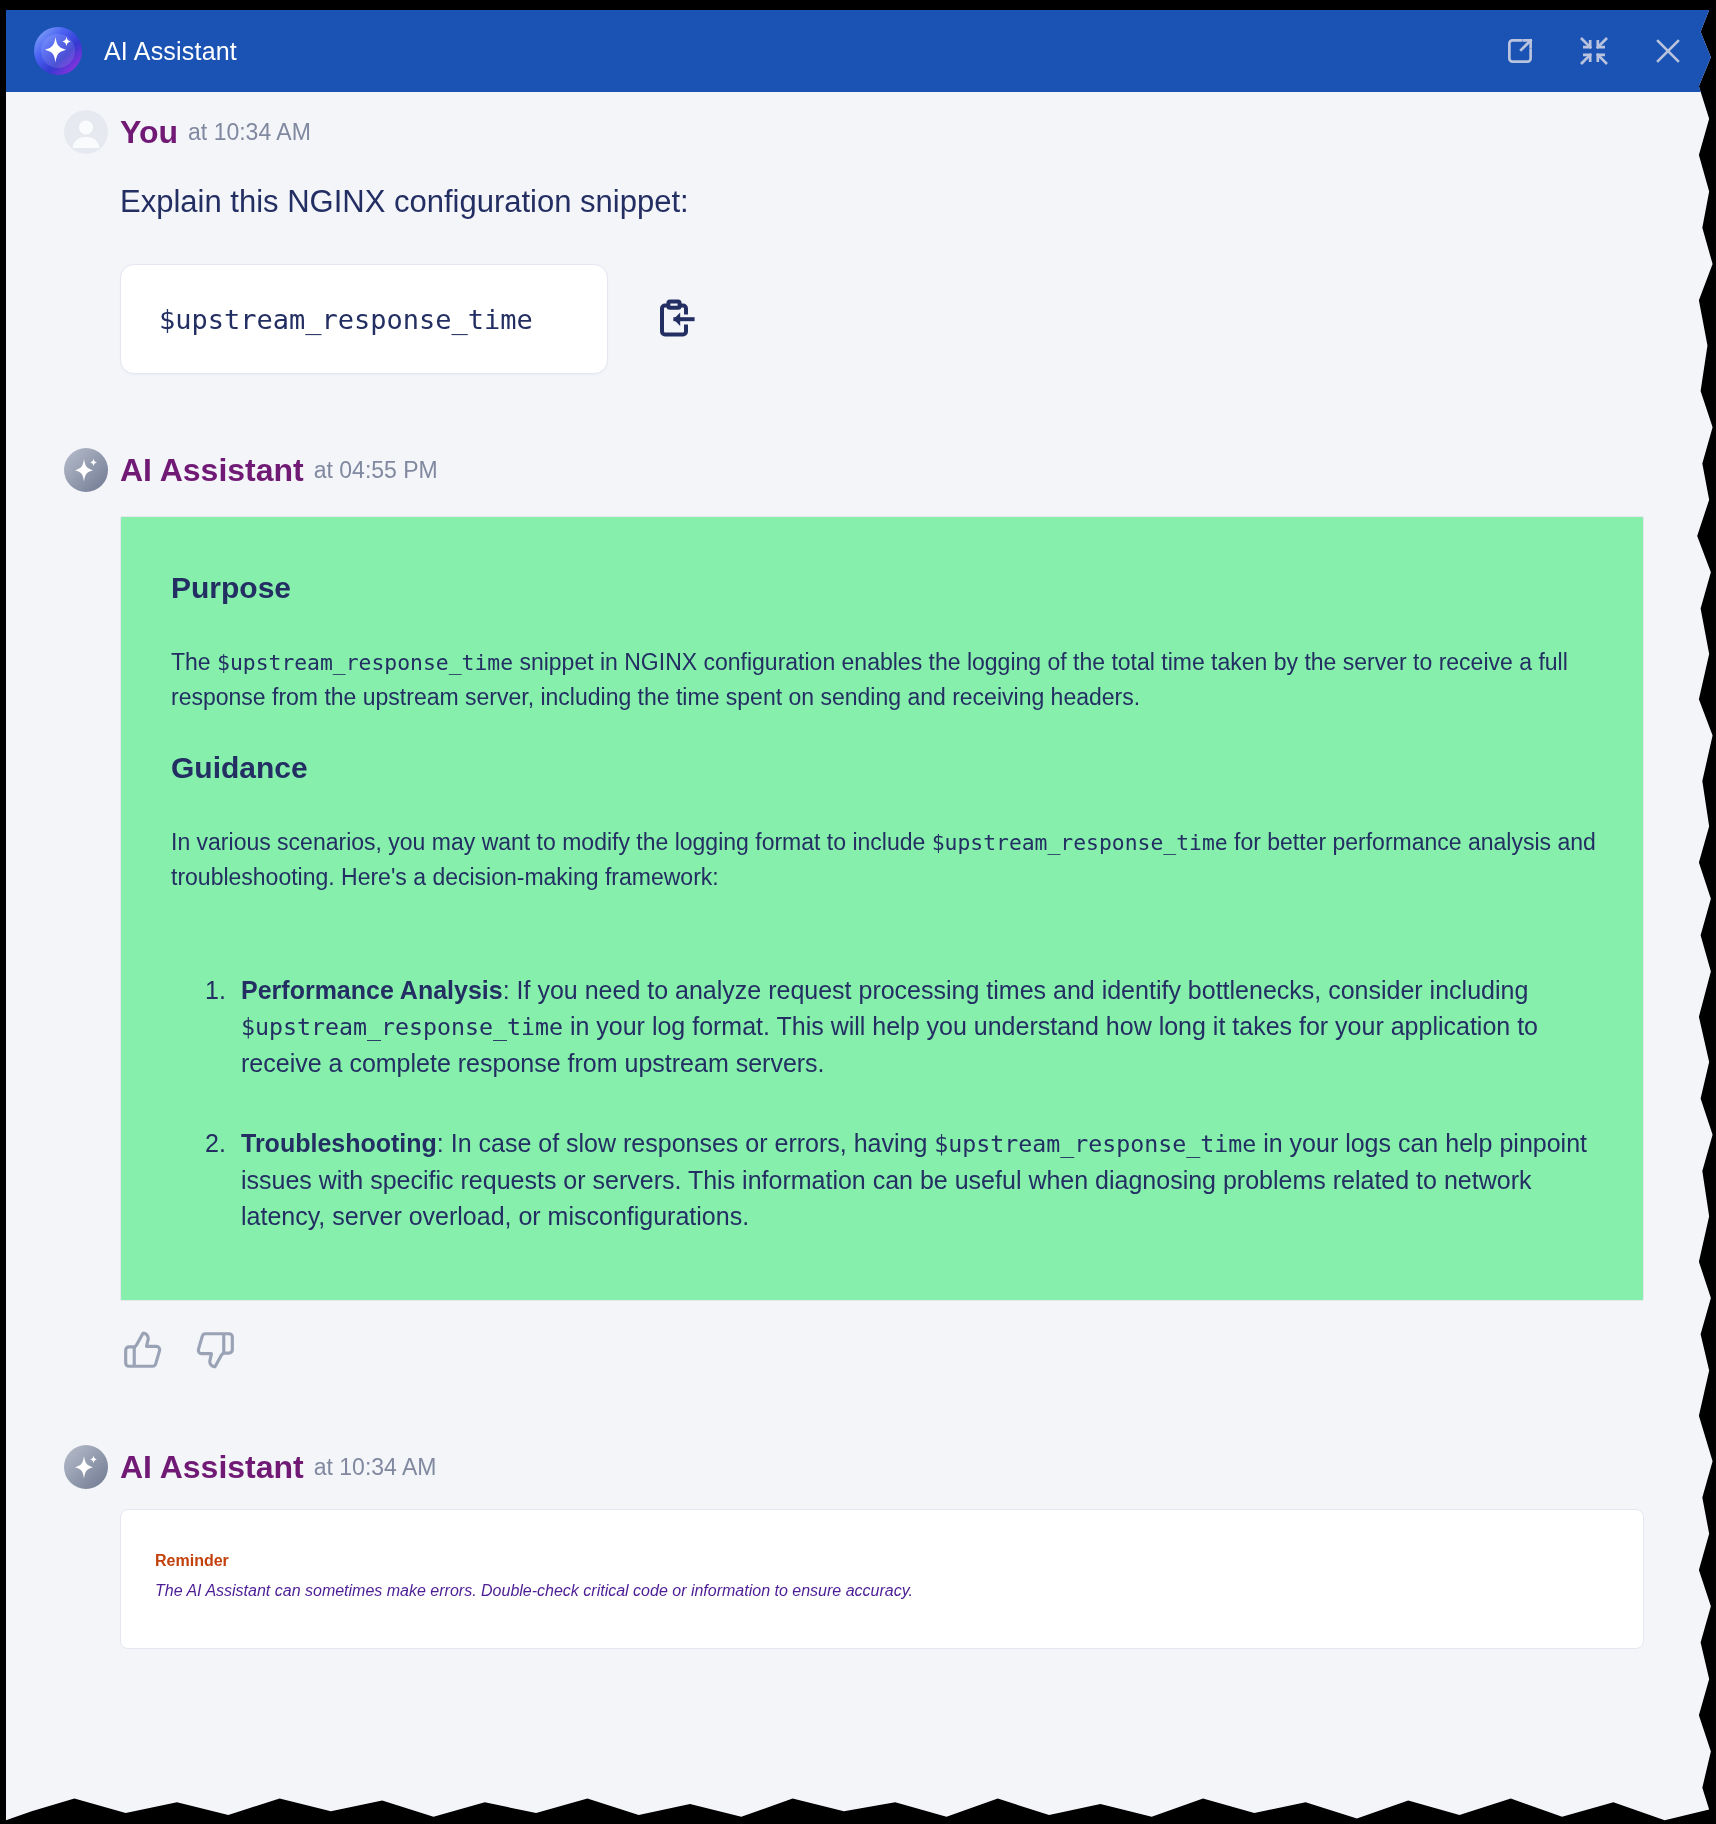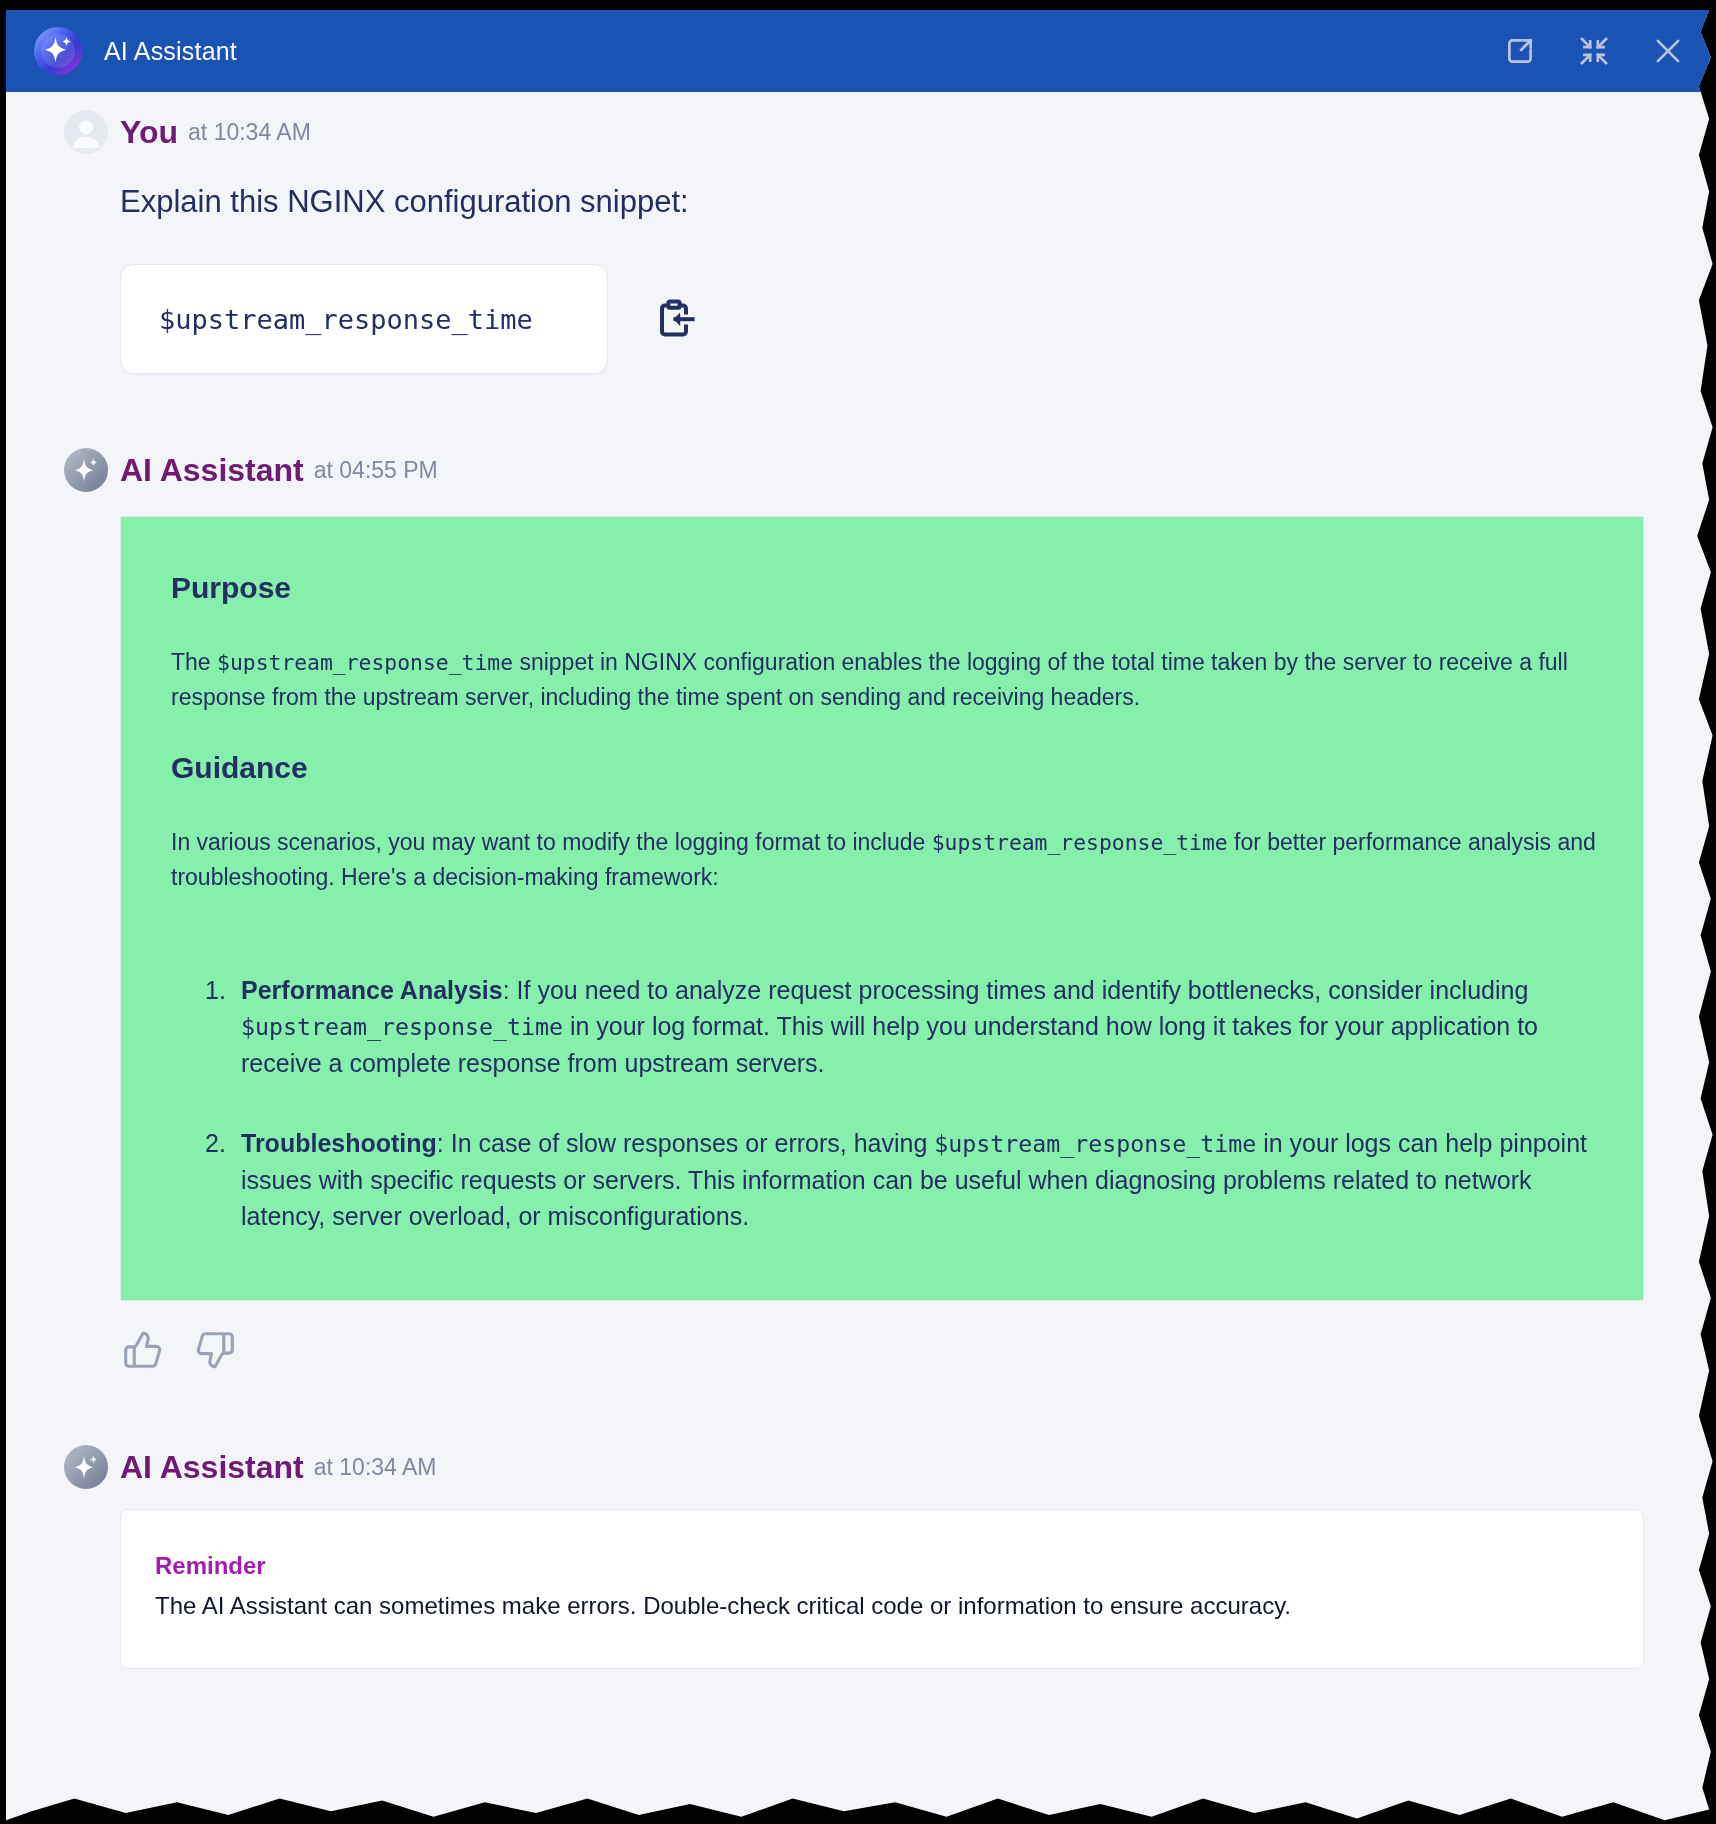--- a/index.html
+++ b/index.html
@@ -109,22 +109,22 @@
   .fbtn svg { width: 42px; height: 42px; stroke: #9aa3b6; }
 
   
   .reminder-card {
     background: #ffffff;
     border: 1px solid #e4e7f0;
     border-radius: 8px;
     margin-top: 20px;
     padding: 42px 34px 48px 34px;
   }
-  .reminder-card h3 { font-size: 24px; font-weight: 700; color: #a21caf; }
-  .reminder-card p { font-size: 24px; color: #0f172a; margin-top: 12px; }
+  .reminder-card h3 { font-size: 16px; font-weight: 700; color: #c2410c; }
+  .reminder-card p { font-size: 16px; color: #4c1d95; margin-top: 12px; font-style: italic; }
 </style>
 </head>
 <body>
 
 <div class="page">
 
   <div class="header">
     <svg class="badge" viewBox="0 0 48 48">
       <defs>
         <linearGradient id="gBadge" x1="0" y1="0" x2="1" y2="1">

